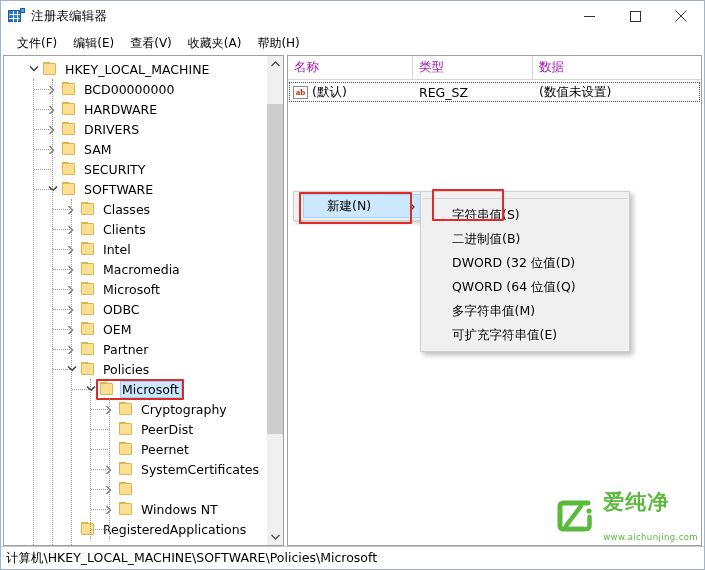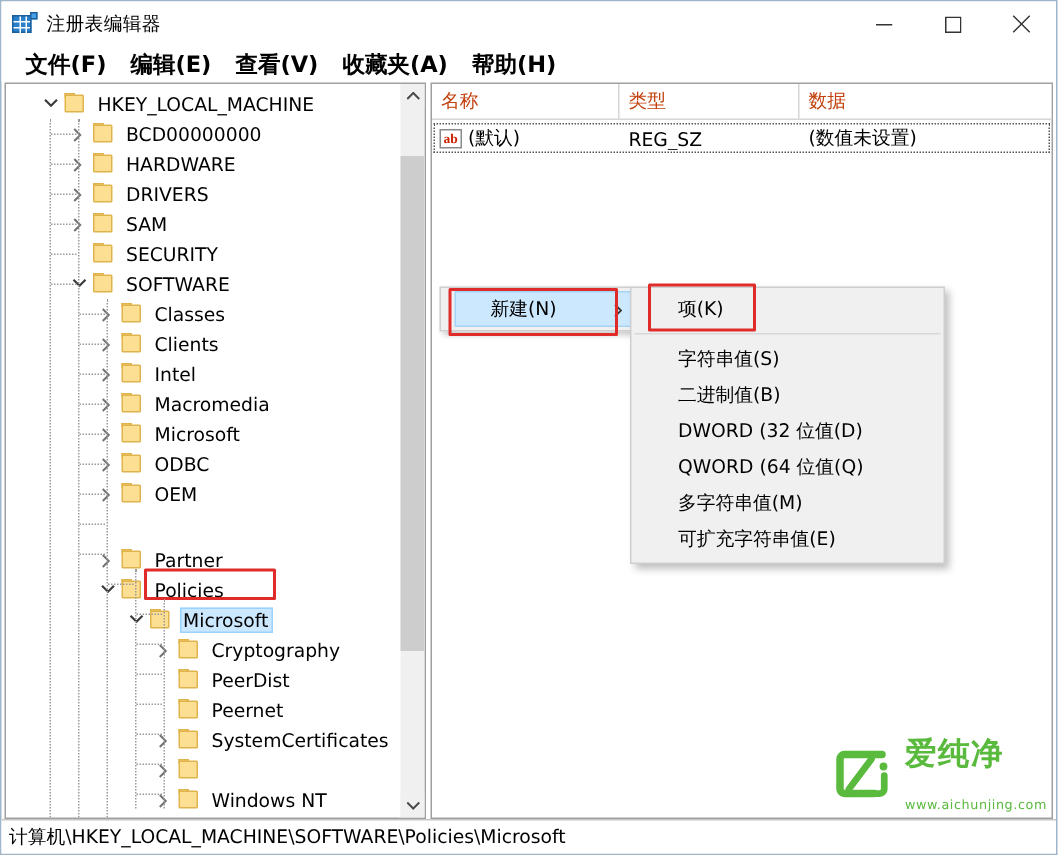--- a/index.html
+++ b/index.html
@@ -96,25 +96,24 @@
   
   #menubar {
     height: 24px;
     display: flex;
     align-items: center;
     padding-left: 8px;
     flex: 0 0 auto;
     background: #ffffff;
   }
   .menu-item {
-    font-size: 15px;
+    font-size: 12px;
     padding: 2px 8px;
     cursor: default;
     white-space: nowrap;
-    font-weight: bold;
   }
 
   
   #content {
     flex: 1 1 auto;
     display: flex;
     position: relative;
     padding: 0 2px 0 2px;
     min-height: 0;
   }
@@ -252,21 +251,21 @@
     height: 23px;
     border-bottom: 1px solid #d6d6d6;
     background: #ffffff;
   }
   .hcell {
     font-size: 12.5px;
     padding: 3px 0 0 6px;
     box-sizing: border-box;
     border-right: 1px solid #d6d6d6;
     cursor: default;
-    color: #c2410c;
+    color: #a21caf;
   }
   .hcell.c1 { width: 125px; }
   .hcell.c2 { width: 120px; }
   .hcell.c3 { flex: 1 1 auto; border-right: none; }
   #listrow {
     display: flex;
     align-items: center;
     height: 20px;
     margin: 2px 1px 0 1px;
     border: 1px dotted #555;
@@ -609,21 +608,21 @@
               <svg width="7" height="10" viewBox="0 0 7 10">
                 <polyline points="1.5,1 5.5,5 1.5,9" fill="none" stroke="#717171" stroke-width="1.3"></polyline>
               </svg>
             </span>
             <span class="folder">
               <span class="ftab"></span>
               <span class="fbody"></span>
             </span>
             <span class="nlabel">OEM</span>
           </div>
-          <div class="node" style="padding-left: 60px; margin-top: 24px;">
+          <div class="node" style="padding-left: 60px;">
             <span class="twisty">
               <svg width="7" height="10" viewBox="0 0 7 10">
                 <polyline points="1.5,1 5.5,5 1.5,9" fill="none" stroke="#717171" stroke-width="1.3"></polyline>
               </svg>
             </span>
             <span class="folder">
               <span class="ftab"></span>
               <span class="fbody"></span>
             </span>
             <span class="nlabel">Partner</span>
@@ -791,21 +790,20 @@
         <span class="subarrow">
           <svg width="6" height="10" viewBox="0 0 6 10">
               <polyline points="1,1 5,5 1,9" fill="none" stroke="#3a3a3a" stroke-width="1.2"></polyline>
             </svg>
         </span>
       </div>
       <div class="redbox" style="left:5px; top:0px; width:113px; height:32px;"></div>
     </div>
 
     <div id="ctx-sub">
-      <div class="ctx-item">项(K)</div>
       <div class="ctx-sep"></div>
       <div class="ctx-item">字符串值(S)</div>
       <div class="ctx-item">二进制值(B)</div>
       <div class="ctx-item">DWORD (32 位值(D)</div>
       <div class="ctx-item">QWORD (64 位值(Q)</div>
       <div class="ctx-item">多字符串值(M)</div>
       <div class="ctx-item">可扩充字符串值(E)</div>
       <div class="redbox" style="left:11px; top:-3px; width:72px; height:32px;"></div>
     </div>
 

